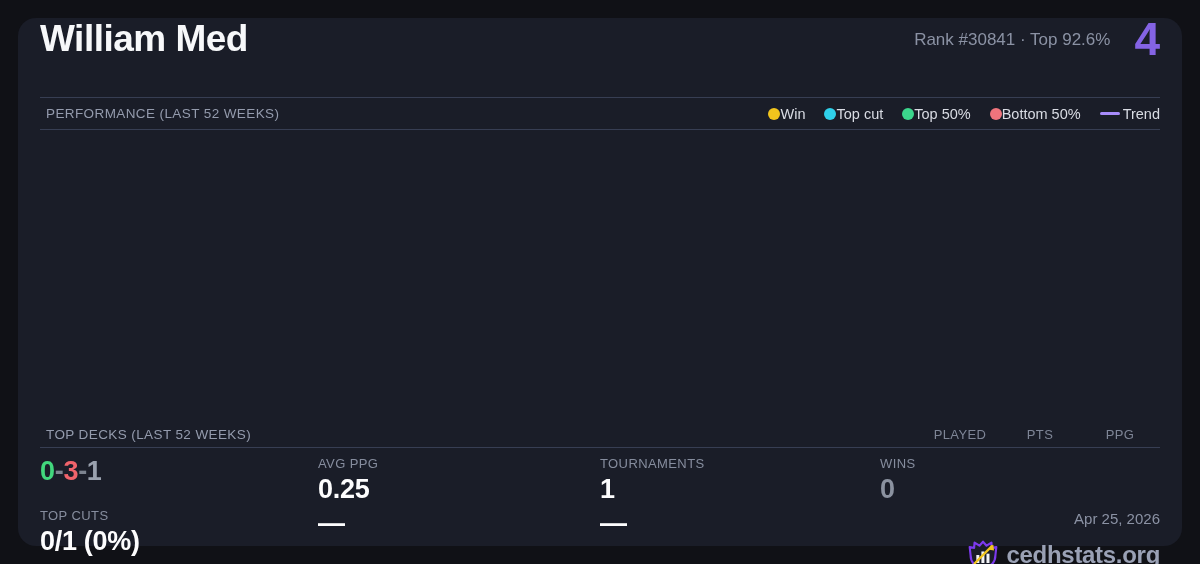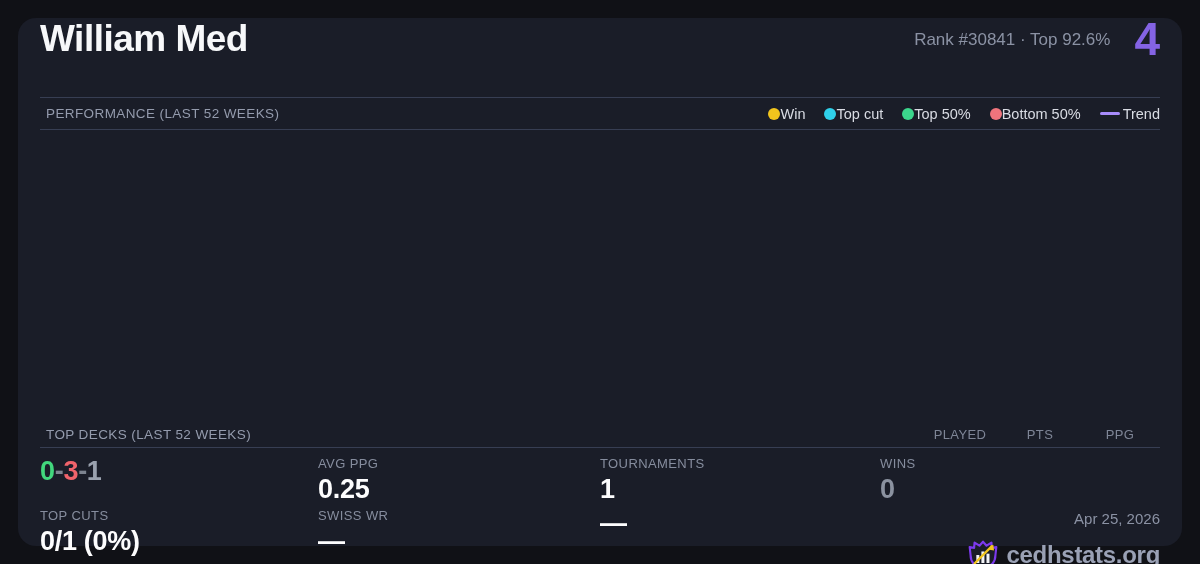--- a/index.html
+++ b/index.html
@@ -173,21 +173,20 @@
       <div class="stat-label">WINS</div>
       <div class="stat-value" style="color: rgb(139, 146, 160);">0</div>
     </div>
 
     <div class="stat-cell">
       <div class="stat-label">TOP CUTS</div>
       <div class="stat-value">0/1 (0%)</div>
     </div>
 
     <div class="stat-cell">
-      <div class="stat-label">SWISS WR</div>
       <div class="stat-value">—</div>
     </div>
 
     <div class="stat-cell">
       <div class="stat-value">—</div>
     </div>
 
     <div class="footer-cell">
       <div class="footer-date">Apr 25, 2026</div>
       <div class="brand-row">

